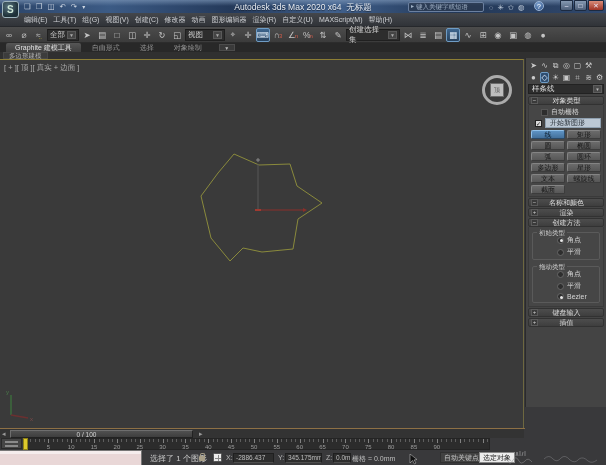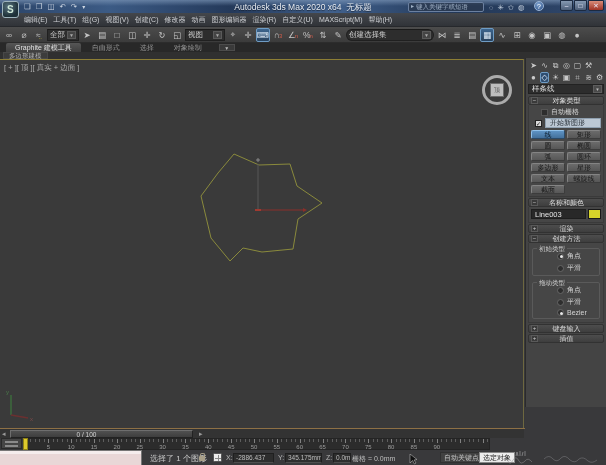--- a/index.html
+++ b/index.html
@@ -188,21 +188,21 @@
       <span class="da">▼</span>
     </div>
     <div class="ticon">⌖</div>
     <div class="ticon">✛</div>
     <div class="ticon hl">⌨</div>
     <div class="ticon">∩<span class="red">3</span></div>
     <div class="ticon">∠<span class="red">n</span></div>
     <div class="ticon">%<span class="red">n</span></div>
     <div class="ticon">⇅</div>
     <div class="ticon">✎</div>
-    <div class="tdrop" style="width: 88px; border-radius: 6px;">
+    <div class="tdrop" style="width: 54px;">
       <span style="flex: 1 1 0%;">创建选择集</span>
       <span class="da">▼</span>
     </div>
     <div class="ticon">⋈</div>
     <div class="ticon">≣</div>
     <div class="ticon">▤</div>
     <div class="ticon hl">▦</div>
     <div class="ticon">∿</div>
     <div class="ticon">⊞</div>
     <div class="ticon">◉</div>
@@ -292,26 +292,20 @@
       <div class="pbtn">文本</div>
       <div class="pbtn">螺旋线</div>
       <div class="pbtn">截面</div>
       <div class="pbtn ghost"></div>
     </div>
   </div>
 
   <div class="rollout-h">
     <span class="pm">−</span>
     <span class="rtitle">名称和颜色</span>
-  </div>
-  <div class="rbody">
-    <div id="namefield-row">
-      <div id="namefield">Line003</div>
-      <div id="colorswatch"></div>
-    </div>
   </div>
 
   <div class="rollout-h">
     <span class="pm">+</span>
     <span class="rtitle">渲染</span>
   </div>
 
   <div class="rollout-h">
     <span class="pm">−</span>
     <span class="rtitle">创建方法</span>

